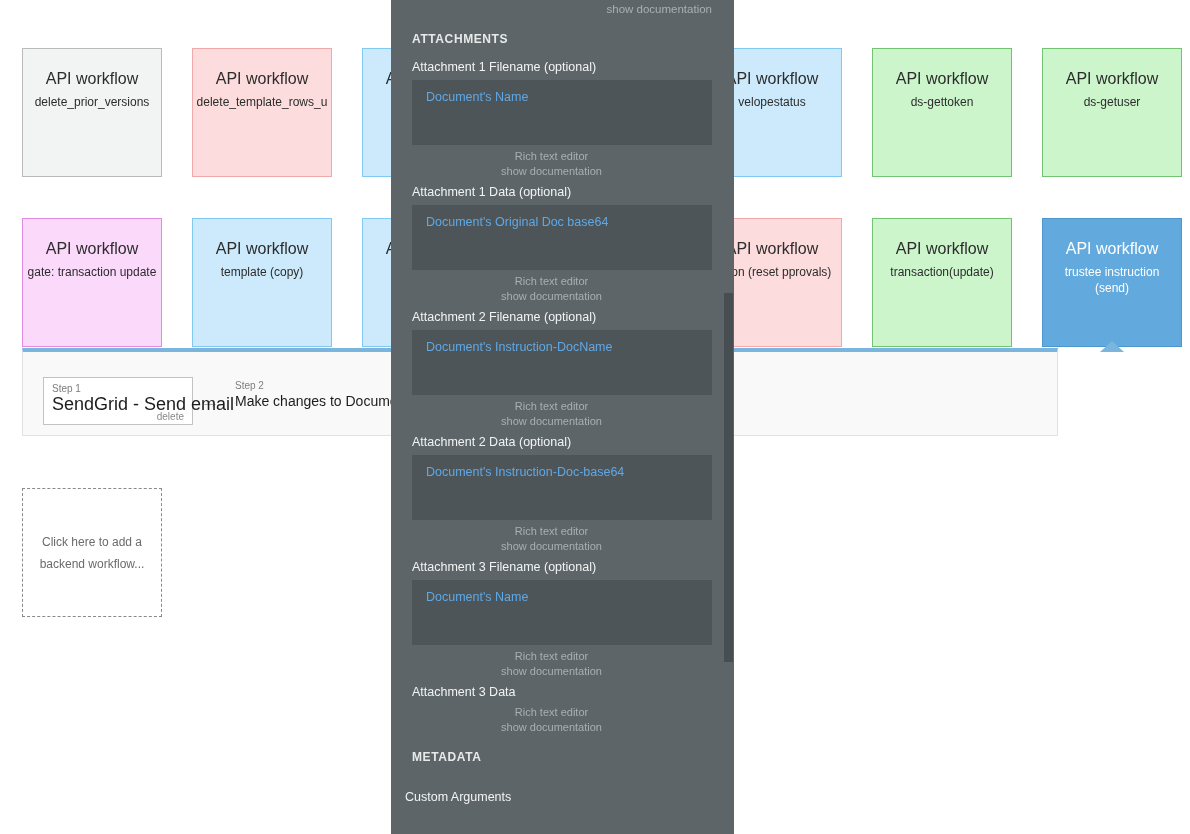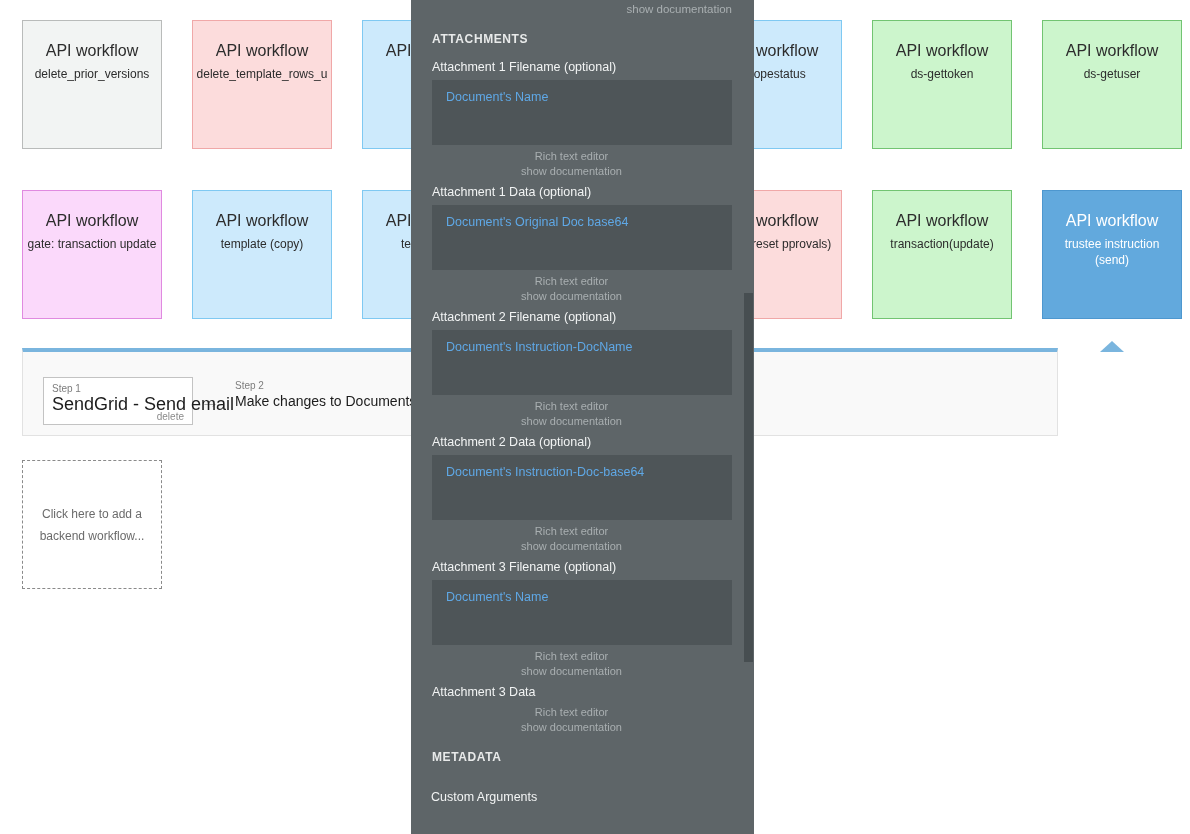--- a/index.html
+++ b/index.html
@@ -16,20 +16,21 @@
   .cards-layer { position: absolute; left: 0; top: 0; width: 1190px; height: 340px; }
   .wf-card {
     position: absolute;
     width: 140px; height: 129px;
     border: 1px solid #b9b9b9;
     background: #f2f2f2;
     display: flex; flex-direction: column;
     align-items: center;
     padding-top: 20px;
     overflow: hidden;
+    margin-top: 28px;
   }
   .wf-card .wf-title {
     font-size: 16px; color: #2c2c2c; line-height: 19px;
     white-space: nowrap;
   }
   .wf-card .wf-sub {
     font-size: 12px; color: #2c2c2c; line-height: 16px;
     margin-top: 6px; text-align: center; width: 132px;
   }
   .wf-card.c-grey  { background: #f2f4f3; border-color: #b9bbba; }
@@ -91,21 +92,21 @@
     width: 34px; text-align: center;
     font-size: 19px; color: #8e8e8e; font-weight: bold;
     line-height: 19px;
   }
   .step-plain { padding-top: 2px; }
   .step-plain .step-title { font-size: 14px; }
 
   
   .props-panel {
     position: absolute;
-    left: 411px; top: 0;
+    left: 391px; top: 0;
     width: 343px; height: 834px;
     background: #5e6568;
     overflow: hidden;
     color: #ffffff;
   }
   .props-inner { position: absolute; left: 0; top: 0; width: 343px; }
 
   .doc-link {
     text-align: right;
     font-size: 11.5px;
@@ -145,21 +146,21 @@
   .field-value {
     font-size: 12.5px;
     color: #5fa8e6;
     line-height: 16px;
   }
   .field-foot { margin-top: 4px; }
   .field-group { margin-bottom: 6px; }
   .plain-label {
     font-size: 12.5px;
     color: #f2f4f4;
-    padding-left: 20px;
+    padding-left: 14px;
     margin-top: 26px;
   }
 
   
   .panel-scroll-track {
     position: absolute; right: 0; top: 0; width: 10px; height: 834px;
     background: transparent;
   }
   .panel-scroll-thumb {
     position: absolute; right: 1px; top: 293px; width: 9px; height: 369px;

